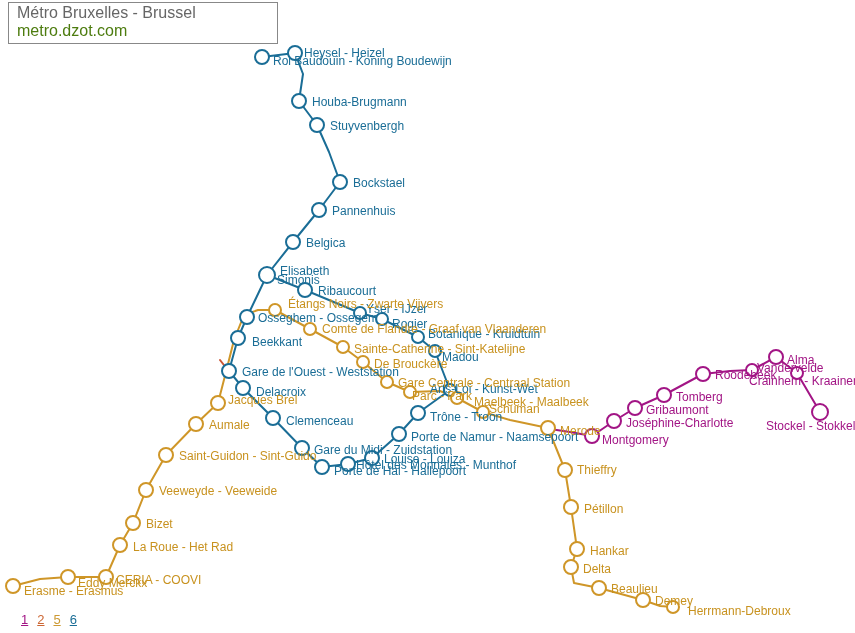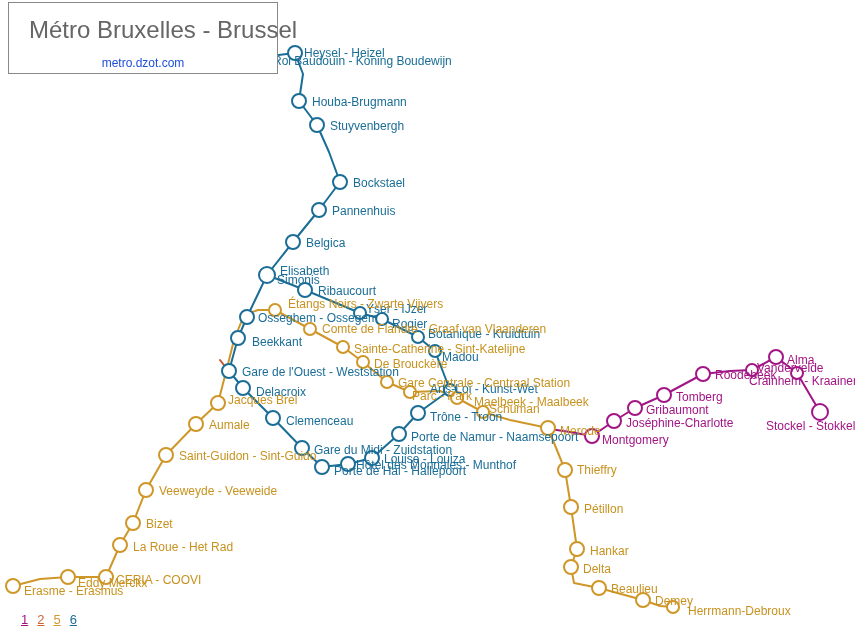--- a/index.html
+++ b/index.html
@@ -7,22 +7,22 @@
          font-family:"Liberation Sans",sans-serif;}
   svg{position:absolute;left:0;top:0;}
   .line{fill:none;stroke-width:2;stroke-linejoin:round;stroke-linecap:round;}
   .stn{fill:#ffffff;stroke-width:2;}
   text{font-family:"Liberation Sans",sans-serif;font-size:12px;dominant-baseline:central;}
   .lbl-blue{fill:#1a6d96;}
   .lbl-orange{fill:#c8921f;}
   .lbl-purple{fill:#a21585;}
   #title-box{position:absolute;left:8px;top:2px;width:252px;border:1px solid #888;
              background:#fff;padding:1px 8px 3px 8px;}
-  #title-box h1{margin:12px;font-size:24px;font-weight:normal;color:#666;white-space:nowrap;}
-  #title-box div{font-size:12px;color:#1d4ed8;text-align:center;}
+  #title-box h1{margin:0;font-size:16px;font-weight:normal;color:#666;white-space:nowrap;}
+  #title-box div{font-size:16px;color:#4d7c0f;}
   #legend{position:absolute;left:21px;top:612px;display:flex;gap:9px;font-size:13px;}
   #legend a{text-decoration:underline;cursor:pointer;}
 </style>
 </head>
 <body>
 
 <div id="stage">
 
 <svg width="855" height="633" viewBox="0 0 855 633">
 

